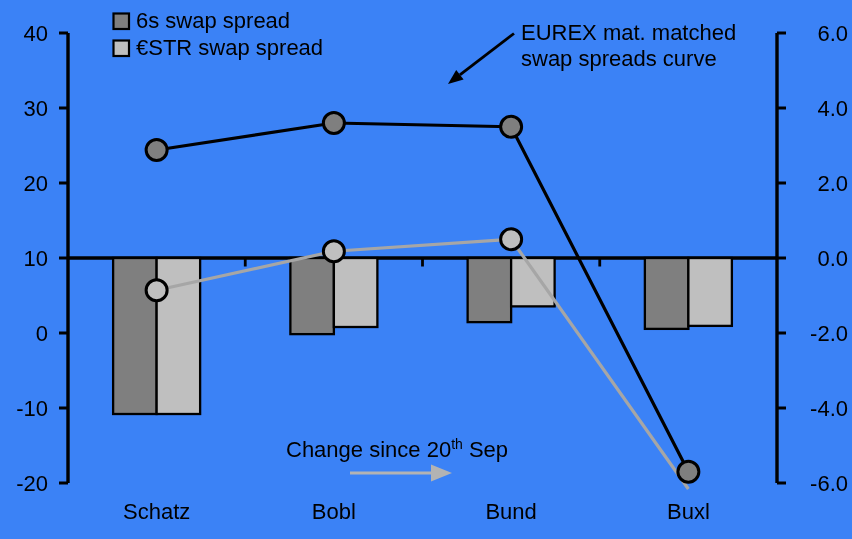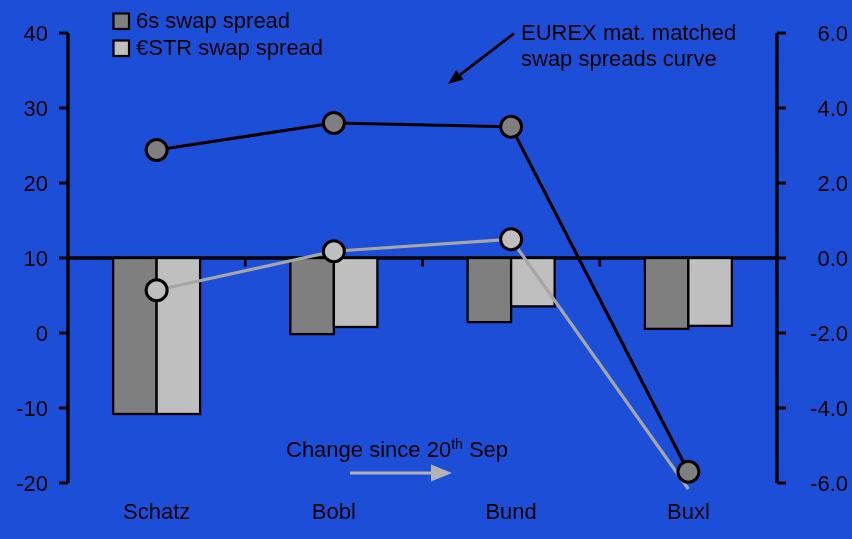--- a/index.html
+++ b/index.html
@@ -1,17 +1,17 @@
 <!DOCTYPE html>
 <html><head>
 <meta charset="utf-8">
 <style>
   html,body{margin:0;padding:0;background:#ffffff;}
   .figure-wrap{
-    position:relative;width:852px;height:539px;background:#1d4ed8;overflow:hidden;
+    position:relative;width:852px;height:539px;background:#3b82f6;overflow:hidden;
     font-family:"Liberation Sans",sans-serif;
   }
   svg text{font-family:"Liberation Sans",sans-serif;fill:#000000;}
 </style>
 </head>
 <body>
 
 <div class="figure-wrap">
   <svg id="chart-svg" width="852" height="539" viewBox="0 0 852 539" xmlns="http://www.w3.org/2000/svg">
       <g>

